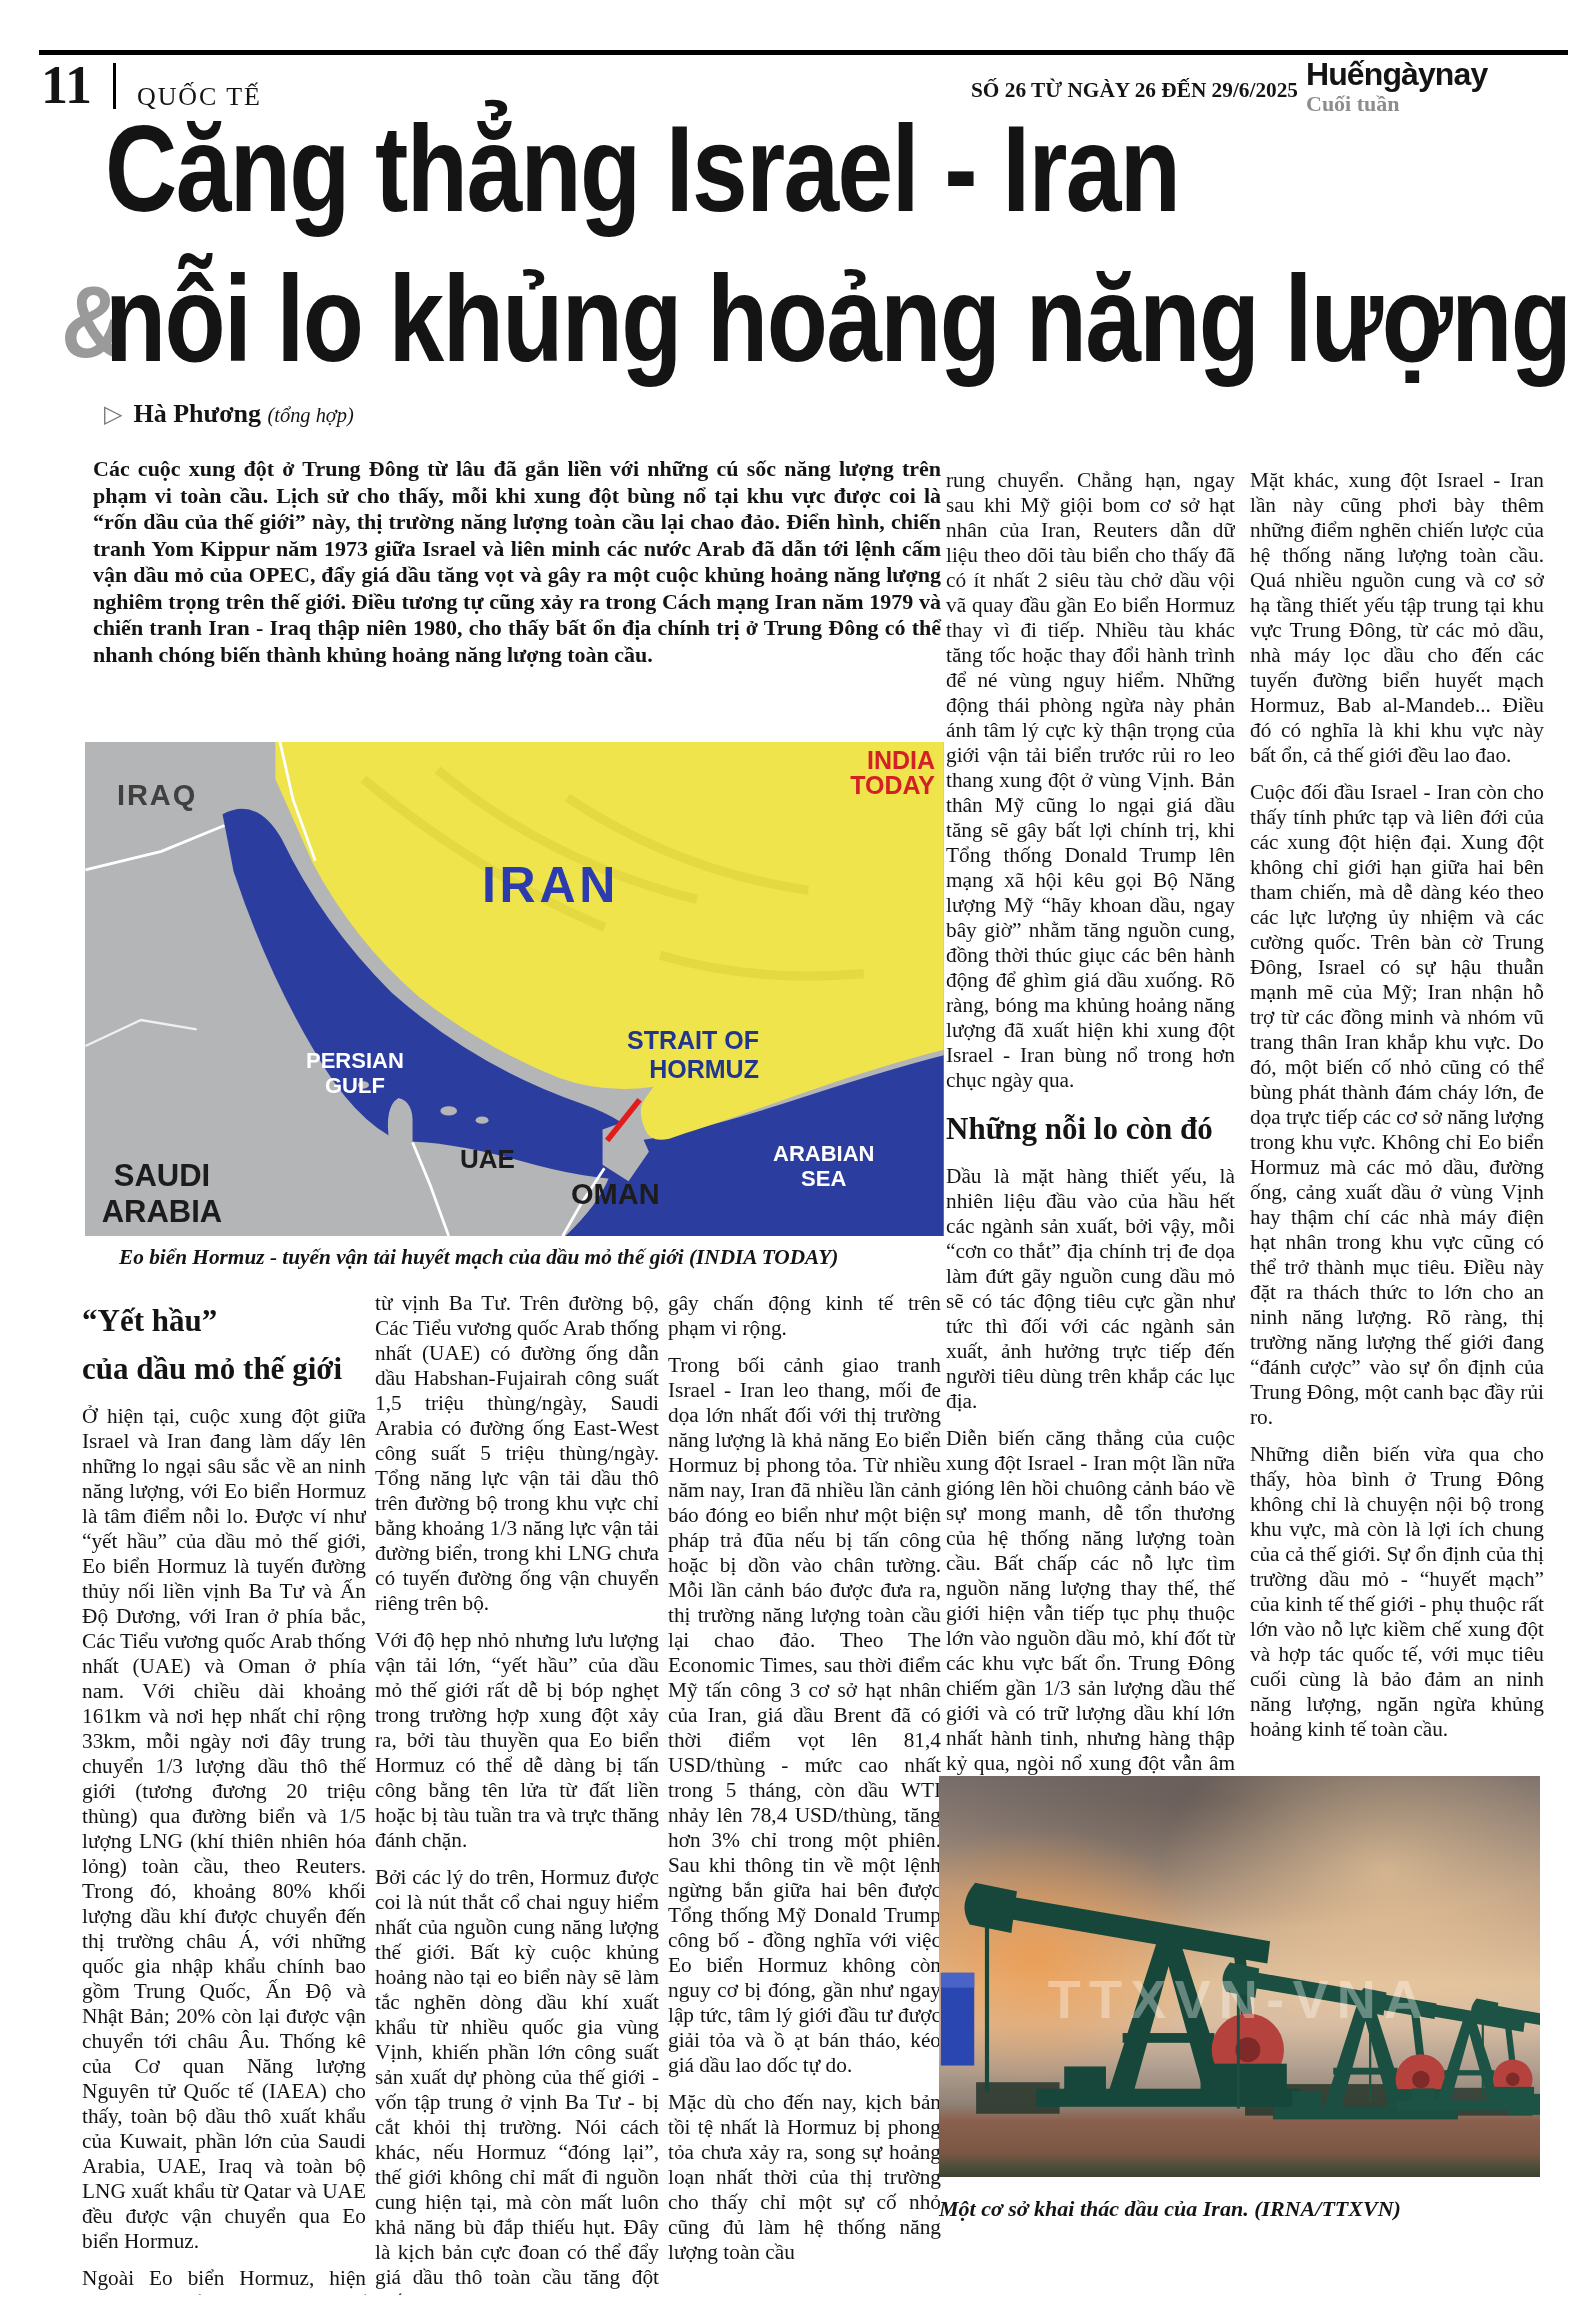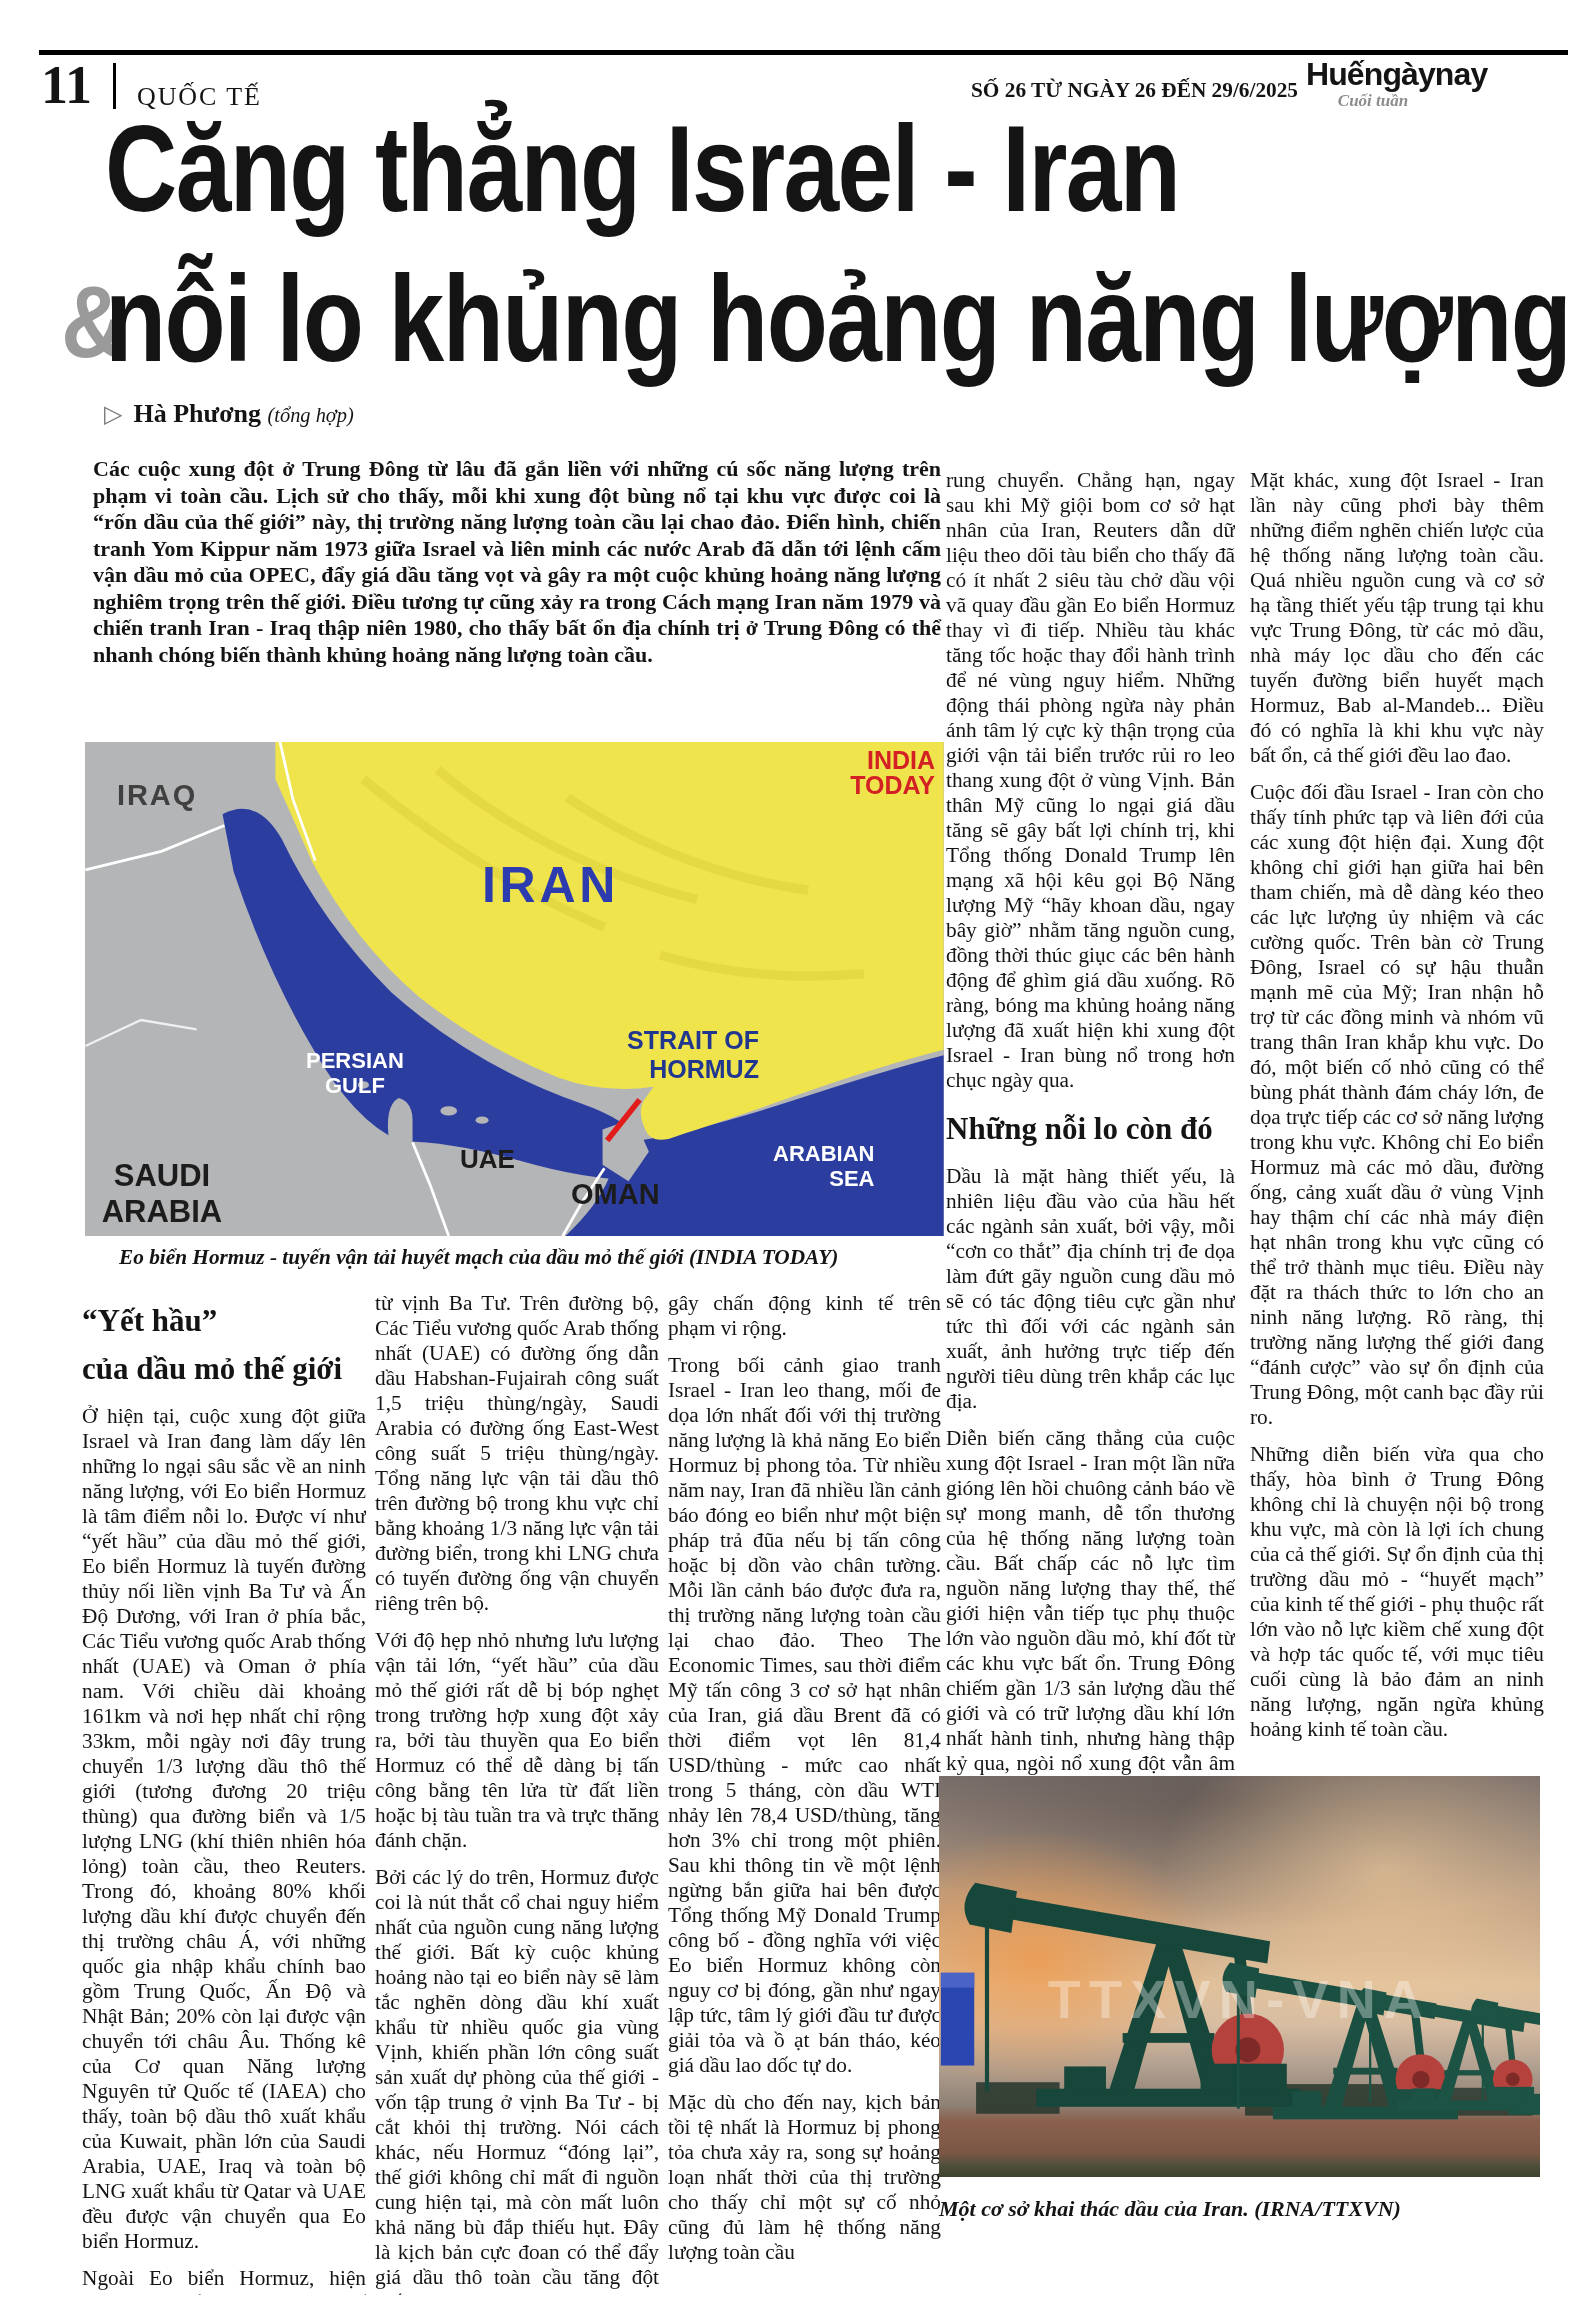--- a/index.html
+++ b/index.html
@@ -8,22 +8,22 @@
   .abs{position:absolute;}
 
   
   .rule-top{left:39px;top:50px;width:1529px;height:4.6px;background:#000;}
   .pagenum{left:41px;top:58px;font-family:"Liberation Serif",serif;font-weight:bold;font-size:54px;line-height:1;}
   .head-divider{left:113px;top:63px;width:2.8px;height:46px;background:#000;}
   .section{left:137px;top:82px;font-size:26px;letter-spacing:1.9px;}
   .issue{left:918px;top:78px;width:380px;text-align:right;font-weight:bold;font-size:21.3px;}
   .masthead{left:1306px;top:56px;font-family:"Liberation Sans",sans-serif;font-weight:bold;
             font-size:32px;letter-spacing:-0.9px;}
-  .masthead-sub{left:1306px;top:91px;width:134px;text-align:center;color:#8d8d8d;
-            font-style:italic;font-weight:bold;font-size:17px;}
+  .masthead-sub{left:1306px;top:91px;width:134px;text-align:left;color:#8d8d8d;
+            font-weight:bold;font-size:22px;}
 
   
   .title-line{font-family:"Liberation Sans",sans-serif;font-weight:bold;font-size:122px;
               line-height:1;white-space:nowrap;transform:scaleX(0.82);transform-origin:0 0;letter-spacing:-1.9px;}
   .title1{left:105px;top:108px;}
   .title2{left:105px;top:258px;}
   .amp{left:61px;top:271px;color:#9a9a9a;font-family:"Liberation Sans",sans-serif;
        font-weight:bold;font-size:102px;line-height:1;transform:scaleX(0.9);transform-origin:0 0;}
 
   
@@ -40,21 +40,21 @@
   .map{left:85px;top:742px;width:859px;height:494px;overflow:hidden;background:#b5b6b8;}
   .map svg{position:absolute;left:0;top:0;}
   .map-label{position:absolute;font-family:"Liberation Sans",sans-serif;font-weight:bold;
              white-space:pre-line;line-height:1.15;}
   .lbl-iraq{left:32px;top:37px;font-size:29px;letter-spacing:1.9px;color:#404040;}
   .lbl-iran{left:397px;top:115px;font-size:50px;letter-spacing:3.7px;color:#2c3cae;}
   .lbl-saudi{left:16.7px;top:416px;font-size:31px;color:#1c1c1c;text-align:center;}
   .lbl-uae{left:375px;top:403px;font-size:26px;color:#1c1c1c;}
   .lbl-oman{left:486px;top:436px;font-size:29px;color:#1c1c1c;}
   .lbl-pgulf{left:221px;top:306px;font-size:22px;color:#fff;text-align:center;}
-  .lbl-asea{left:688px;top:399px;font-size:22px;color:#fff;text-align:right;}
+  .lbl-asea{left:688px;top:399px;font-size:22px;color:#fff;text-align:center;}
   .lbl-strait{left:542px;top:284px;font-size:25px;color:#20368f;text-align:right;}
   .lbl-credit{left:748px;top:5.6px;width:102px;font-size:25px;color:#d32025;text-align:right;line-height:1.0;}
   .map-caption{left:119px;top:1245px;width:798px;font-style:italic;font-weight:bold;font-size:21.3px;font-family:Liberation Serif, serif;}
 
   
   .col{position:absolute;font-size:21.3px;line-height:25px;text-align:justify;overflow:hidden;}
   .col1{left:82px;top:1291px;width:284px;height:1004px;}
   .col2{left:375px;top:1291px;width:284px;height:1004px;}
   .col3{left:668px;top:1291px;width:273px;height:1004px;}
   .col4{left:946px;top:468px;width:289px;height:1384px;}

